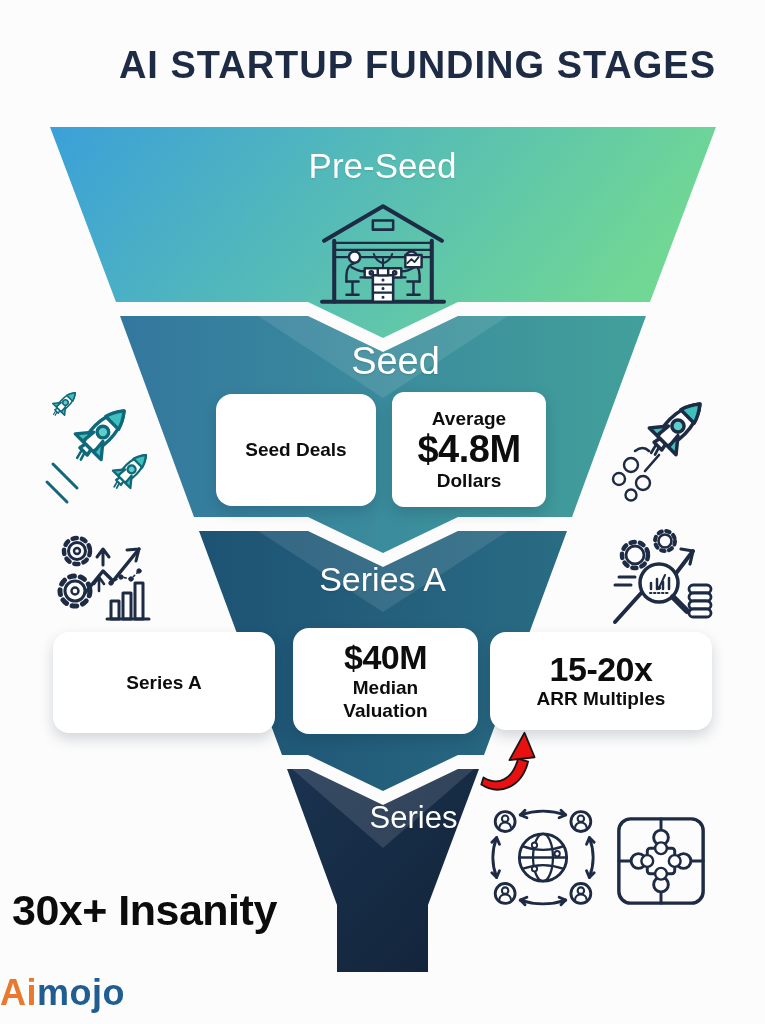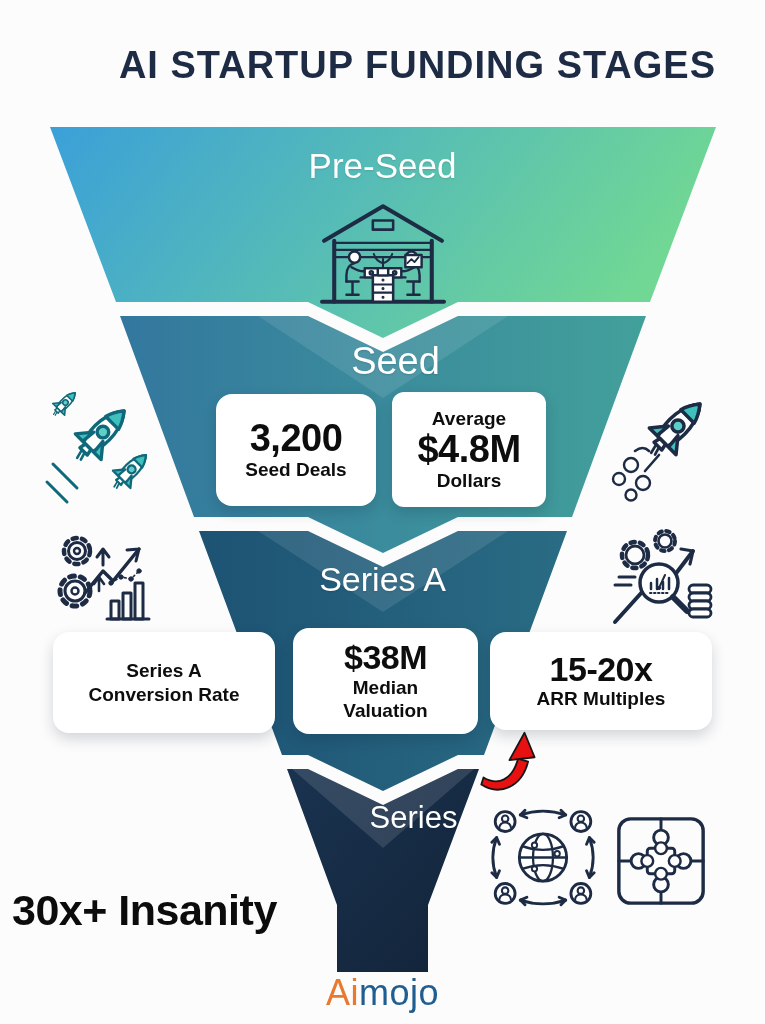--- a/index.html
+++ b/index.html
@@ -28,22 +28,22 @@
     text-align:center;color:#0d0d0d;
   }
   .big{font-size:38px;font-weight:800;line-height:1.02;letter-spacing:-0.5px;}
   .mid{font-size:34px;font-weight:800;line-height:1.05;letter-spacing:-0.5px;}
   .cap{font-size:19px;font-weight:700;line-height:1.22;}
   .unit{font-size:23px;font-weight:800;}
   .annotation{
     left:12px;top:886px;font-size:43px;font-weight:700;color:#0c0c0c;letter-spacing:-0.5px;
   }
   .logo{
-    top:972px;left:0;width:100%;text-align:center;
-    font-size:36px;font-weight:400;letter-spacing:0.5px;
+    top:972px;left:0;width:100%;text-align:left;
+    font-size:36px;font-weight:700;letter-spacing:0.5px;
   }
   .logo .p1{color:#e8792e;}
   .logo .p2{color:#205e92;}
   .icon{position:absolute;}
   .icon svg{display:block;width:100%;height:100%;}
   .navy-ink{color:#1d2b44;}
   .teal-ink{color:#10697a;}
 </style>
 </head>
 <body>
@@ -124,21 +124,20 @@
     <circle cx="62" cy="91" r="1" fill="currentColor"></circle>
     <circle cx="62" cy="99.5" r="1" fill="currentColor"></circle>
     <rect x="57" y="71" width="10" height="7" stroke-width="2.2" fill="#fff"></rect>
     <path d="M62,71 V62 M62,66 Q55,64 53,57 M62,66 Q69,64 71,57" stroke-width="2"></path>
     <rect x="84" y="58" width="16" height="12" stroke-width="2.4" fill="#fff"></rect>
     <path d="M86,66 l4,-4 l3,3 l4,-5" stroke-width="1.8"></path>
   </svg>
 </div>
 
 <div class="card" style="left:216px;top:394px;width:160px;height:112px;">
-  <div class="big">3,200</div>
   <div class="cap">Seed Deals</div>
 </div>
 <div class="card" style="left:392px;top:392px;width:154px;height:115px;border-radius:12px;">
   <div class="cap">Average</div>
   <div class="big">$4.8M</div>
   <div class="cap">Dollars</div>
 </div>
 
 <div class="icon teal-ink" style="left:33px;top:376px;width:152px;height:142px;">
   <svg viewBox="0 0 152 142" fill="none" stroke="currentColor" stroke-linecap="round" stroke-linejoin="round">
@@ -212,24 +211,23 @@
     <path d="M46,62 v-6 M52,62 v-10 M58,62 v-7 M64,62 v-11" stroke-width="2.5"></path>
     <path d="M45,66 H64" stroke-width="2" stroke-dasharray="1.5 2.5"></path>
     <path d="M54,61 L60,48" stroke-width="2"></path>
     <circle cx="54" cy="61" r="1.6" fill="currentColor"></circle>
     <path d="M68,70 L82,84" stroke-width="6"></path>
   </svg>
 </div>
 
 <div class="card" style="left:53px;top:632px;width:222px;height:101px;">
   <div class="cap">Series A</div>
-  <div class="cap">Conversion Rate</div>
 </div>
 <div class="card" style="left:293px;top:628px;width:185px;height:106px;">
-  <div class="mid">$38M</div>
+  <div class="mid">$40M</div>
   <div class="cap">Median</div>
   <div class="cap">Valuation</div>
 </div>
 <div class="card" style="left:490px;top:632px;width:222px;height:98px;">
   <div class="mid">15-20x</div>
   <div class="cap">ARR Multiples</div>
 </div>
 
 <div class="icon" style="left:473px;top:727px;width:80px;height:72px;">
   <svg viewBox="0 0 90 100" fill="#e81010" stroke="#161616" stroke-width="2.5" stroke-linejoin="round">

